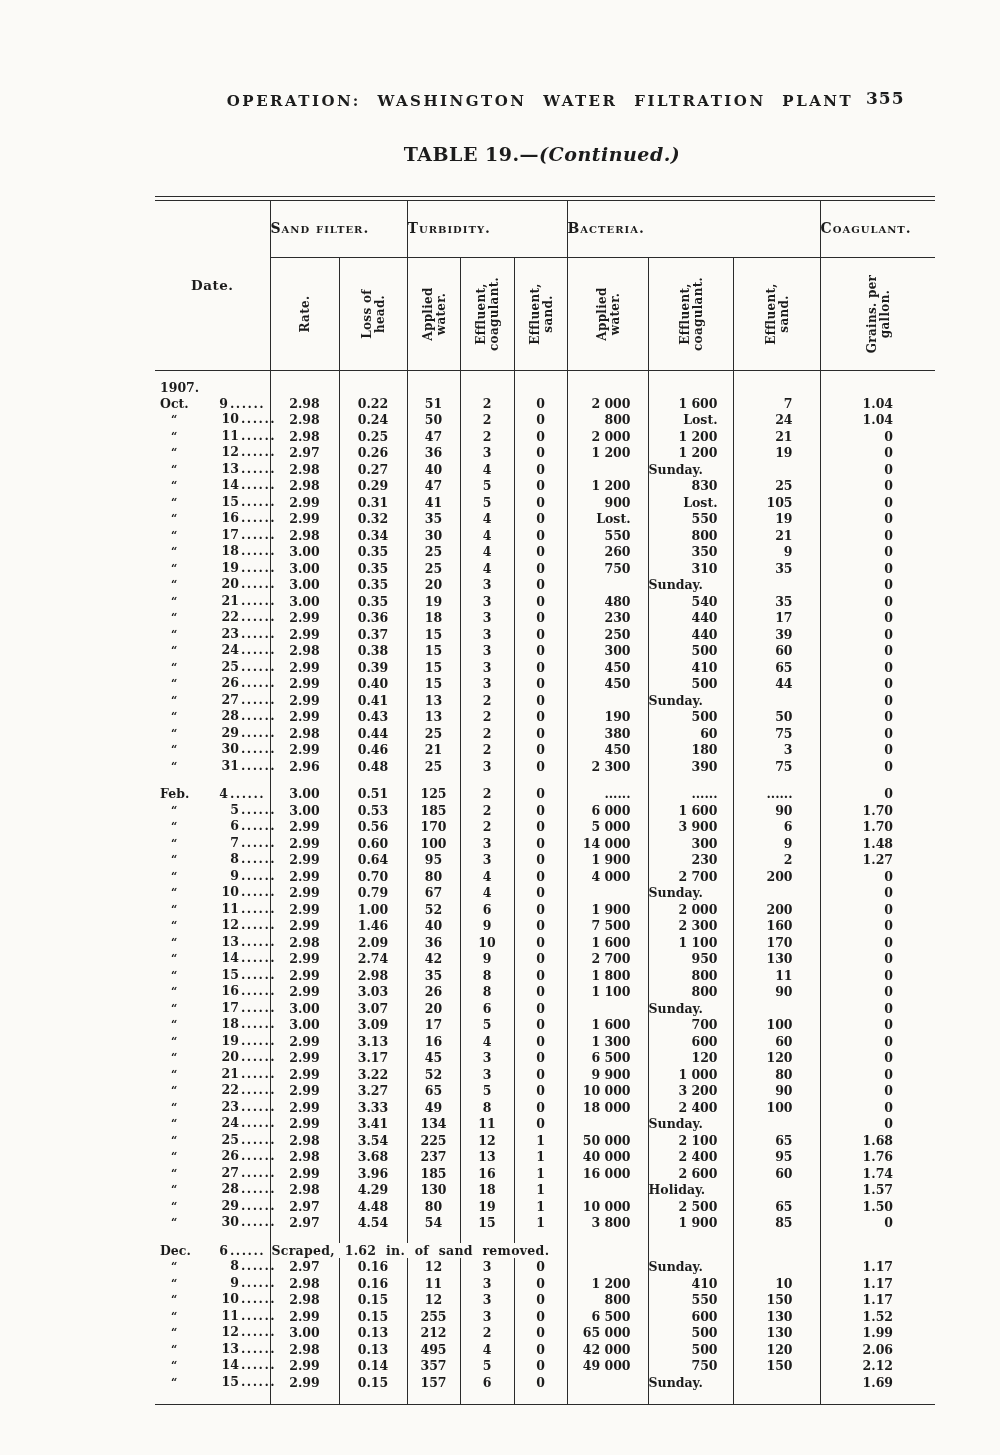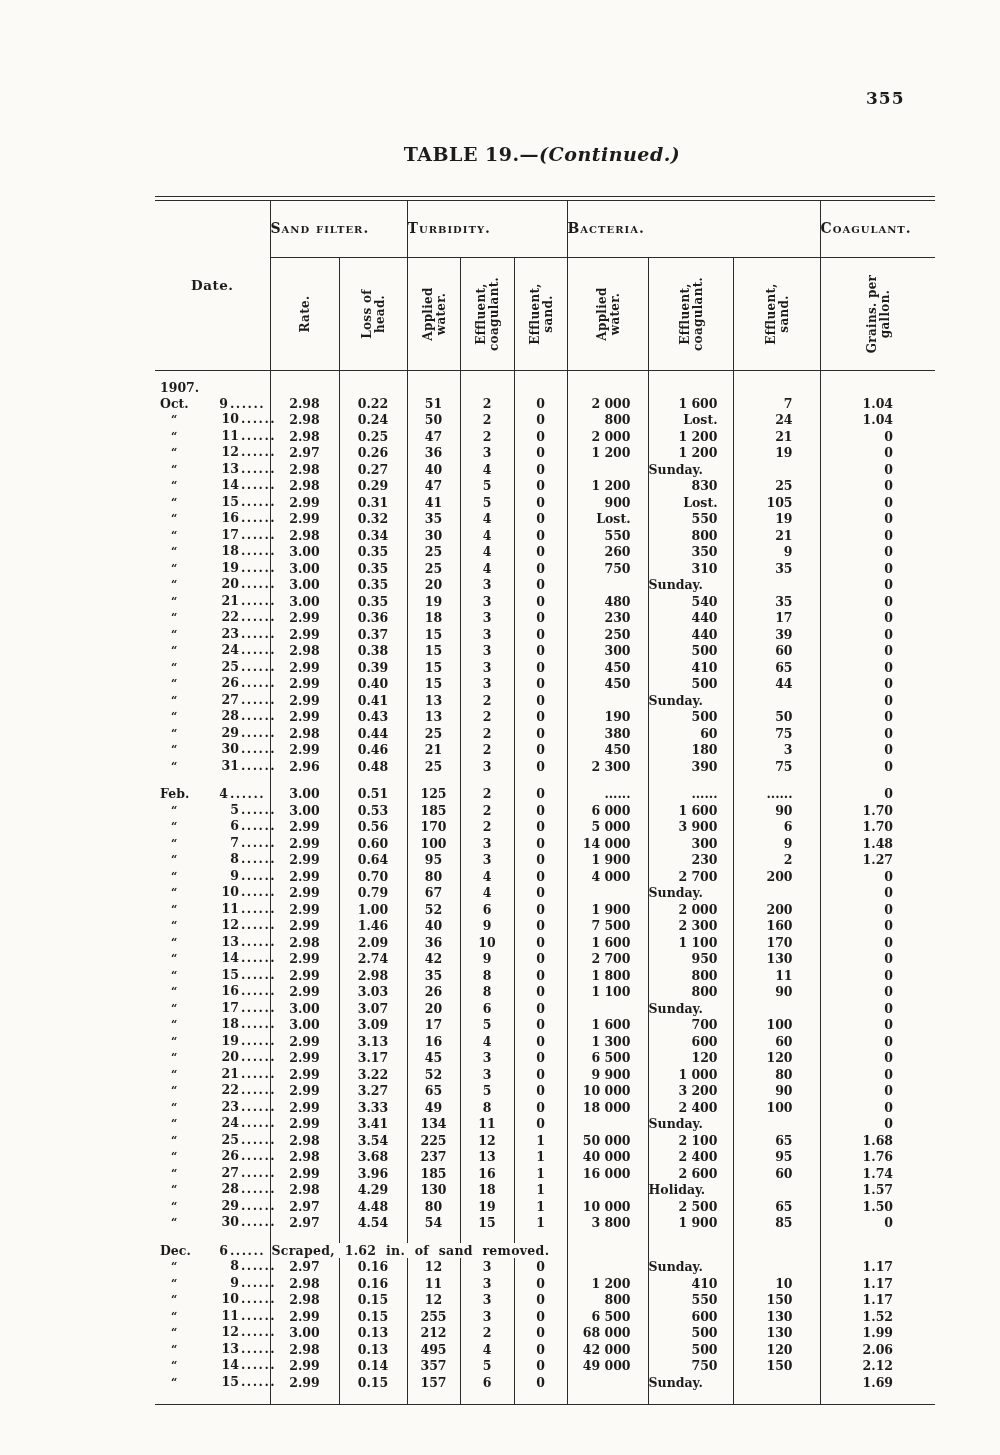--- a/index.html
+++ b/index.html
@@ -85,20 +85,23 @@
 
   tr.spacer td{height:12px;line-height:12px;}
   tr.spacer.sp8 td{height:9px;line-height:9px;}
   tr.spacer.spEnd td{height:14px;line-height:14px;}
 </style>
 </head>
 <body>
 
 <div class="page">
 
+  <div class="running-head">
+    <span>OPERATION: WASHINGTON WATER FILTRATION PLANT</span>
+  </div>
   <div class="page-number">355</div>
 
   <div class="table-title">
     <span>TABLE 19.—</span><span class="ital">(Continued.)</span>
   </div>
 
   <div class="tablewrap">
     <table>
       <colgroup>
         <col style="width:115px">
@@ -1191,21 +1194,21 @@
                 <span class="dmon ditto">“</span>
                 <span class="dday">12</span>
                 <span class="ddots">......</span>
               </div>
             </td>
             <td class="c-rate">3.00</td>
             <td class="c-loss bL">0.13</td>
             <td class="c-ta bG">212</td>
             <td class="c-tc bL">2</td>
             <td class="c-ts bL">0</td>
-            <td class="c-ba bG">68 000</td>
+            <td class="c-ba bG">65 000</td>
             <td class="c-bc bL">500</td>
             <td class="c-bs bL">130</td>
             <td class="c-cg bG">1.99</td>
           </tr>
           <tr>
             <td class="c-date">
               <div class="dwrap">
                 <span class="dmon ditto">“</span>
                 <span class="dday">13</span>
                 <span class="ddots">......</span>

